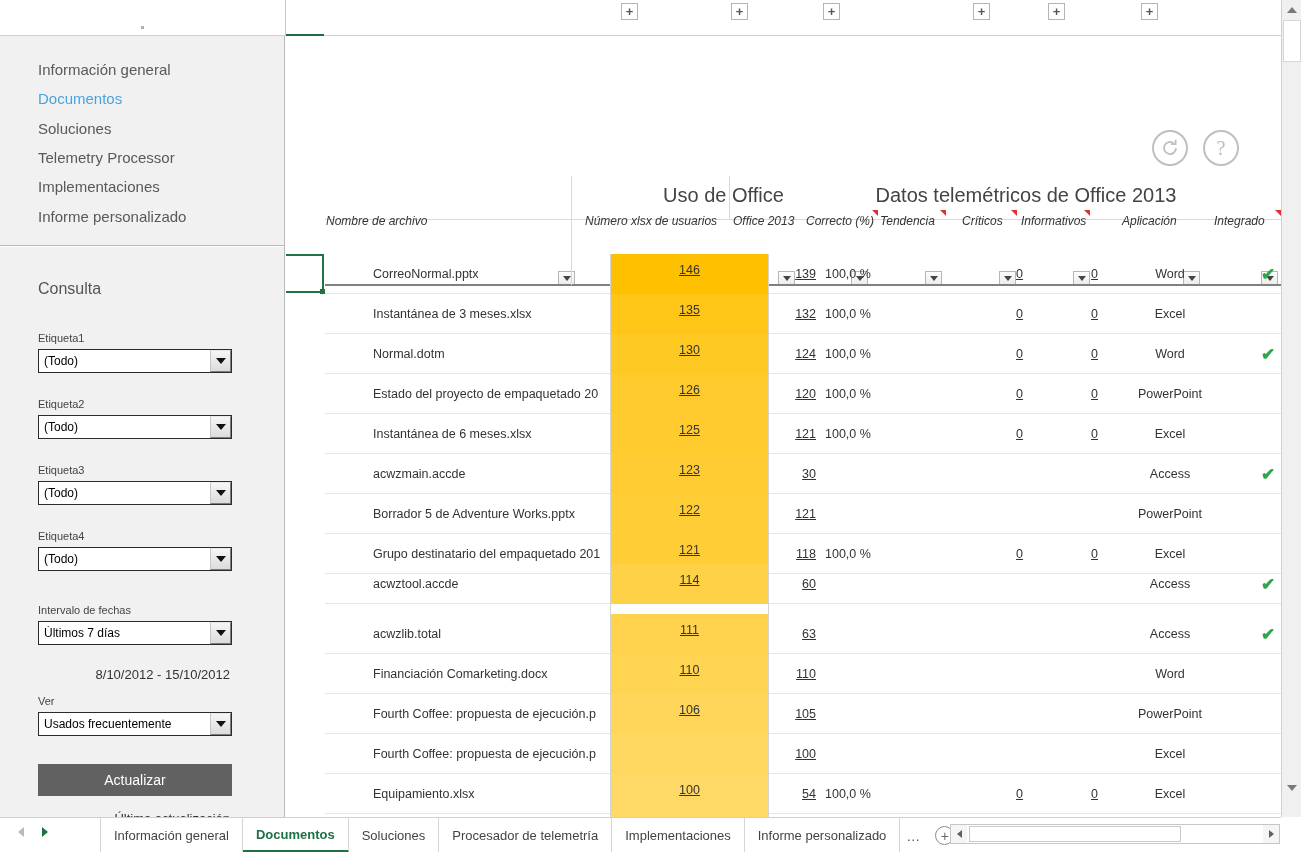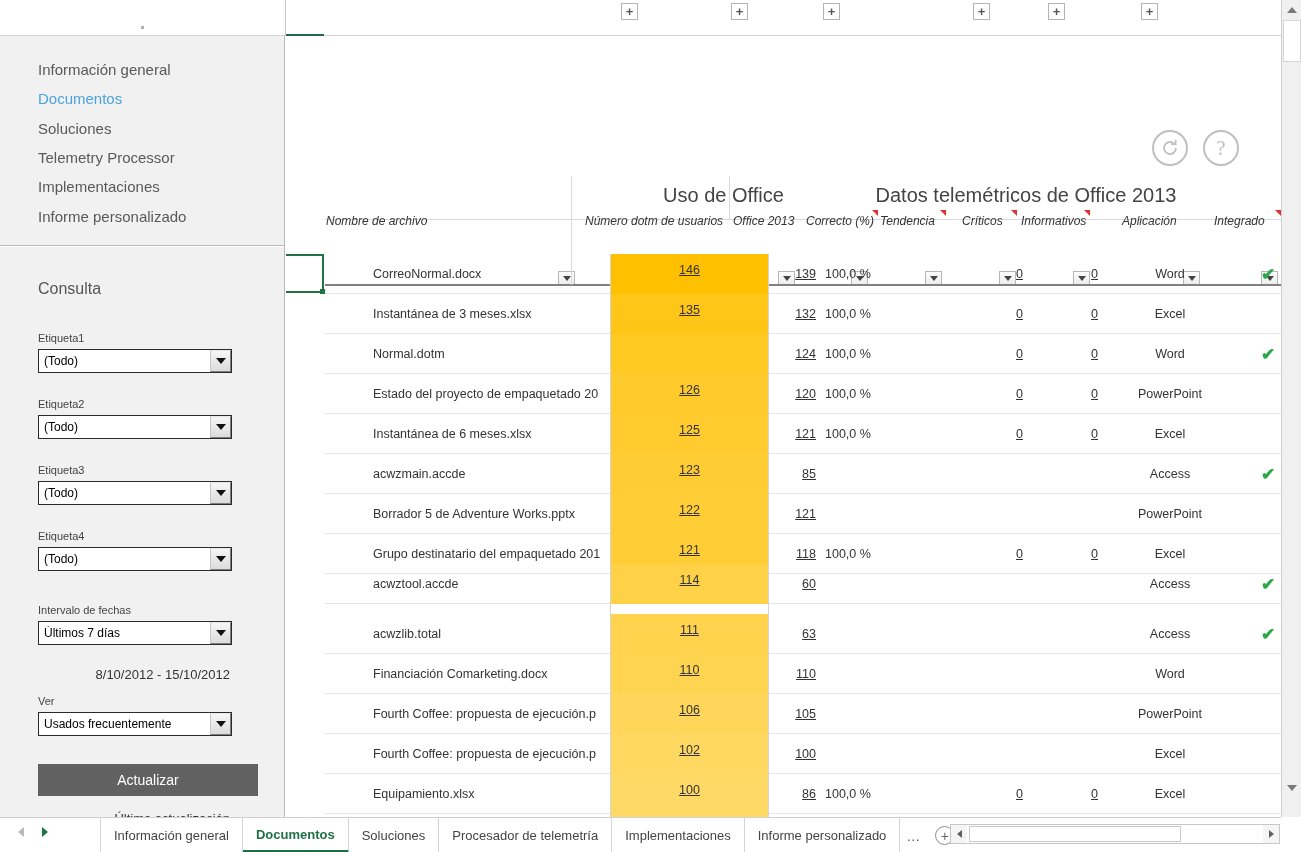--- a/index.html
+++ b/index.html
@@ -84,21 +84,21 @@
   }
   .tri-down {
     width: 0; height: 0; border-left: 5px solid transparent;
     border-right: 5px solid transparent; border-top: 6px solid #111;
   }
   .daterange-text {
     position: absolute; right: 54px; top: 630px;
     font-size: 13px; color: #333;
   }
   .btn-update {
-    position: absolute; left: 38px; top: 727px; width: 220px; height: 32px;
+    position: absolute; left: 38px; top: 727px; width: 194px; height: 32px;
     background: #616161; color: #fff; border: none;
     font-size: 14px; font-family: "Liberation Sans", sans-serif;
     cursor: pointer;
   }
 
   
   .main {
     position: absolute; left: 286px; top: 36px; width: 995px; height: 781px;
     background: #fff; overflow: hidden;
   }
@@ -372,21 +372,21 @@
     <div class="circ-btn" id="help-btn">
       <span style="font-size:21px;color:#bfbfbf;font-family:'Liberation Serif',serif;">?</span>
     </div>
 
     <div class="grp-head" style="left:359px; top:148px; width:157px; text-align:center;">Uso de Office</div>
     <div class="grp-head" style="left:520px; top:148px; width:440px; text-align:center;">Datos telemétricos de Office 2013</div>
 
     <div class="hdr-rule-thin"></div>
 
     <div class="th" style="left:40px;  top:178px;">Nombre de archivo</div>
-    <div class="th" style="left:299px; top:178px;">Número dotm de usuarios</div>
+    <div class="th" style="left:299px; top:178px;">Número xlsx de usuarios</div>
     <div class="th" style="left:447px; top:178px;">Office 2013</div>
     <div class="th" style="left:520px; top:178px;">Correcto (%)</div>
     <div class="th" style="left:594px; top:178px;">Tendencia</div>
     <div class="th" style="left:676px; top:178px;">Críticos</div>
     <div class="th" style="left:735px; top:178px;">Informativos</div>
     <div class="th" style="left:836px; top:178px;">Aplicación</div>
     <div class="th" style="left:928px; top:178px;">Integrado</div>
 
     <div class="red-mark" style="left:586px; top:174px;"></div>
     <div class="red-mark" style="left:654px; top:174px;"></div>
@@ -423,21 +423,21 @@
       </div>
 
     <div class="hdr-rule"></div>
 
     <div class="colgrp-sep" style="left:285px; top:140px; height:109px;"></div>
     <div class="colgrp-sep" style="left:443px; top:140px; height:43px;"></div>
 
     <div class="rows-wrap" id="rows">
         <div class="row" style="top: 0px;">
           <div class="databar" style="background: rgb(255, 192, 0);"></div>
-          <div class="cell c-name">CorreoNormal.docx</div>
+          <div class="cell c-name">CorreoNormal.pptx</div>
           <div class="cell c-users">
             <span class="lnk">146</span>
           </div>
           <div class="cell c-o2013"><span class="lnk">139</span></div>
           <div class="cell c-pct">100,0 %</div>
           <div class="cell c-trend"></div>
           <div class="cell c-crit"><span class="lnk">0</span></div>
           <div class="cell c-info"><span class="lnk">0</span></div>
           <div class="cell c-app">Word</div>
           <div class="cell c-int"><span class="check">✔</span></div>
@@ -452,20 +452,23 @@
           <div class="cell c-pct">100,0 %</div>
           <div class="cell c-trend"></div>
           <div class="cell c-crit"><span class="lnk">0</span></div>
           <div class="cell c-info"><span class="lnk">0</span></div>
           <div class="cell c-app">Excel</div>
           <div class="cell c-int"></div>
         </div>
         <div class="row" style="top: 80px;">
           <div class="databar" style="background: rgb(255, 201, 35);"></div>
           <div class="cell c-name">Normal.dotm</div>
+          <div class="cell c-users">
+            <span class="lnk">130</span>
+          </div>
           <div class="cell c-o2013"><span class="lnk">124</span></div>
           <div class="cell c-pct">100,0 %</div>
           <div class="cell c-trend"></div>
           <div class="cell c-crit"><span class="lnk">0</span></div>
           <div class="cell c-info"><span class="lnk">0</span></div>
           <div class="cell c-app">Word</div>
           <div class="cell c-int"><span class="check">✔</span></div>
         </div>
         <div class="row" style="top: 120px;">
           <div class="databar" style="background: rgb(255, 203, 44);"></div>
@@ -494,21 +497,21 @@
           <div class="cell c-info"><span class="lnk">0</span></div>
           <div class="cell c-app">Excel</div>
           <div class="cell c-int"></div>
         </div>
         <div class="row" style="top: 200px;">
           <div class="databar" style="background: rgb(255, 205, 51);"></div>
           <div class="cell c-name">acwzmain.accde</div>
           <div class="cell c-users">
             <span class="lnk">123</span>
           </div>
-          <div class="cell c-o2013"><span class="lnk">85</span></div>
+          <div class="cell c-o2013"><span class="lnk">30</span></div>
           <div class="cell c-pct"></div>
           <div class="cell c-trend"></div>
           <div class="cell c-crit"></div>
           <div class="cell c-info"></div>
           <div class="cell c-app">Access</div>
           <div class="cell c-int"><span class="check">✔</span></div>
         </div>
         <div class="row" style="top: 240px;">
           <div class="databar" style="background: rgb(255, 205, 53);"></div>
           <div class="cell c-name">Borrador 5 de Adventure Works.pptx</div>
@@ -589,38 +592,35 @@
           <div class="cell c-pct"></div>
           <div class="cell c-trend"></div>
           <div class="cell c-crit"></div>
           <div class="cell c-info"></div>
           <div class="cell c-app">PowerPoint</div>
           <div class="cell c-int"></div>
         </div>
         <div class="row" style="top: 480px;">
           <div class="databar" style="background: rgb(255, 216, 98);"></div>
           <div class="cell c-name">Fourth Coffee: propuesta de ejecución.p</div>
-          <div class="cell c-users">
-            <span class="lnk">102</span>
-          </div>
           <div class="cell c-o2013"><span class="lnk">100</span></div>
           <div class="cell c-pct"></div>
           <div class="cell c-trend"></div>
           <div class="cell c-crit"></div>
           <div class="cell c-info"></div>
           <div class="cell c-app">Excel</div>
           <div class="cell c-int"></div>
         </div>
         <div class="row" style="top: 520px;">
           <div class="databar" style="background: rgb(255, 217, 102);"></div>
           <div class="cell c-name">Equipamiento.xlsx</div>
           <div class="cell c-users">
             <span class="lnk">100</span>
           </div>
-          <div class="cell c-o2013"><span class="lnk">86</span></div>
+          <div class="cell c-o2013"><span class="lnk">54</span></div>
           <div class="cell c-pct">100,0 %</div>
           <div class="cell c-trend"></div>
           <div class="cell c-crit"><span class="lnk">0</span></div>
           <div class="cell c-info"><span class="lnk">0</span></div>
           <div class="cell c-app">Excel</div>
           <div class="cell c-int"></div>
         </div>
         <div class="row" style="top: 560px;">
           <div class="databar" style="background: rgb(255, 217, 102);"></div>
         </div>

